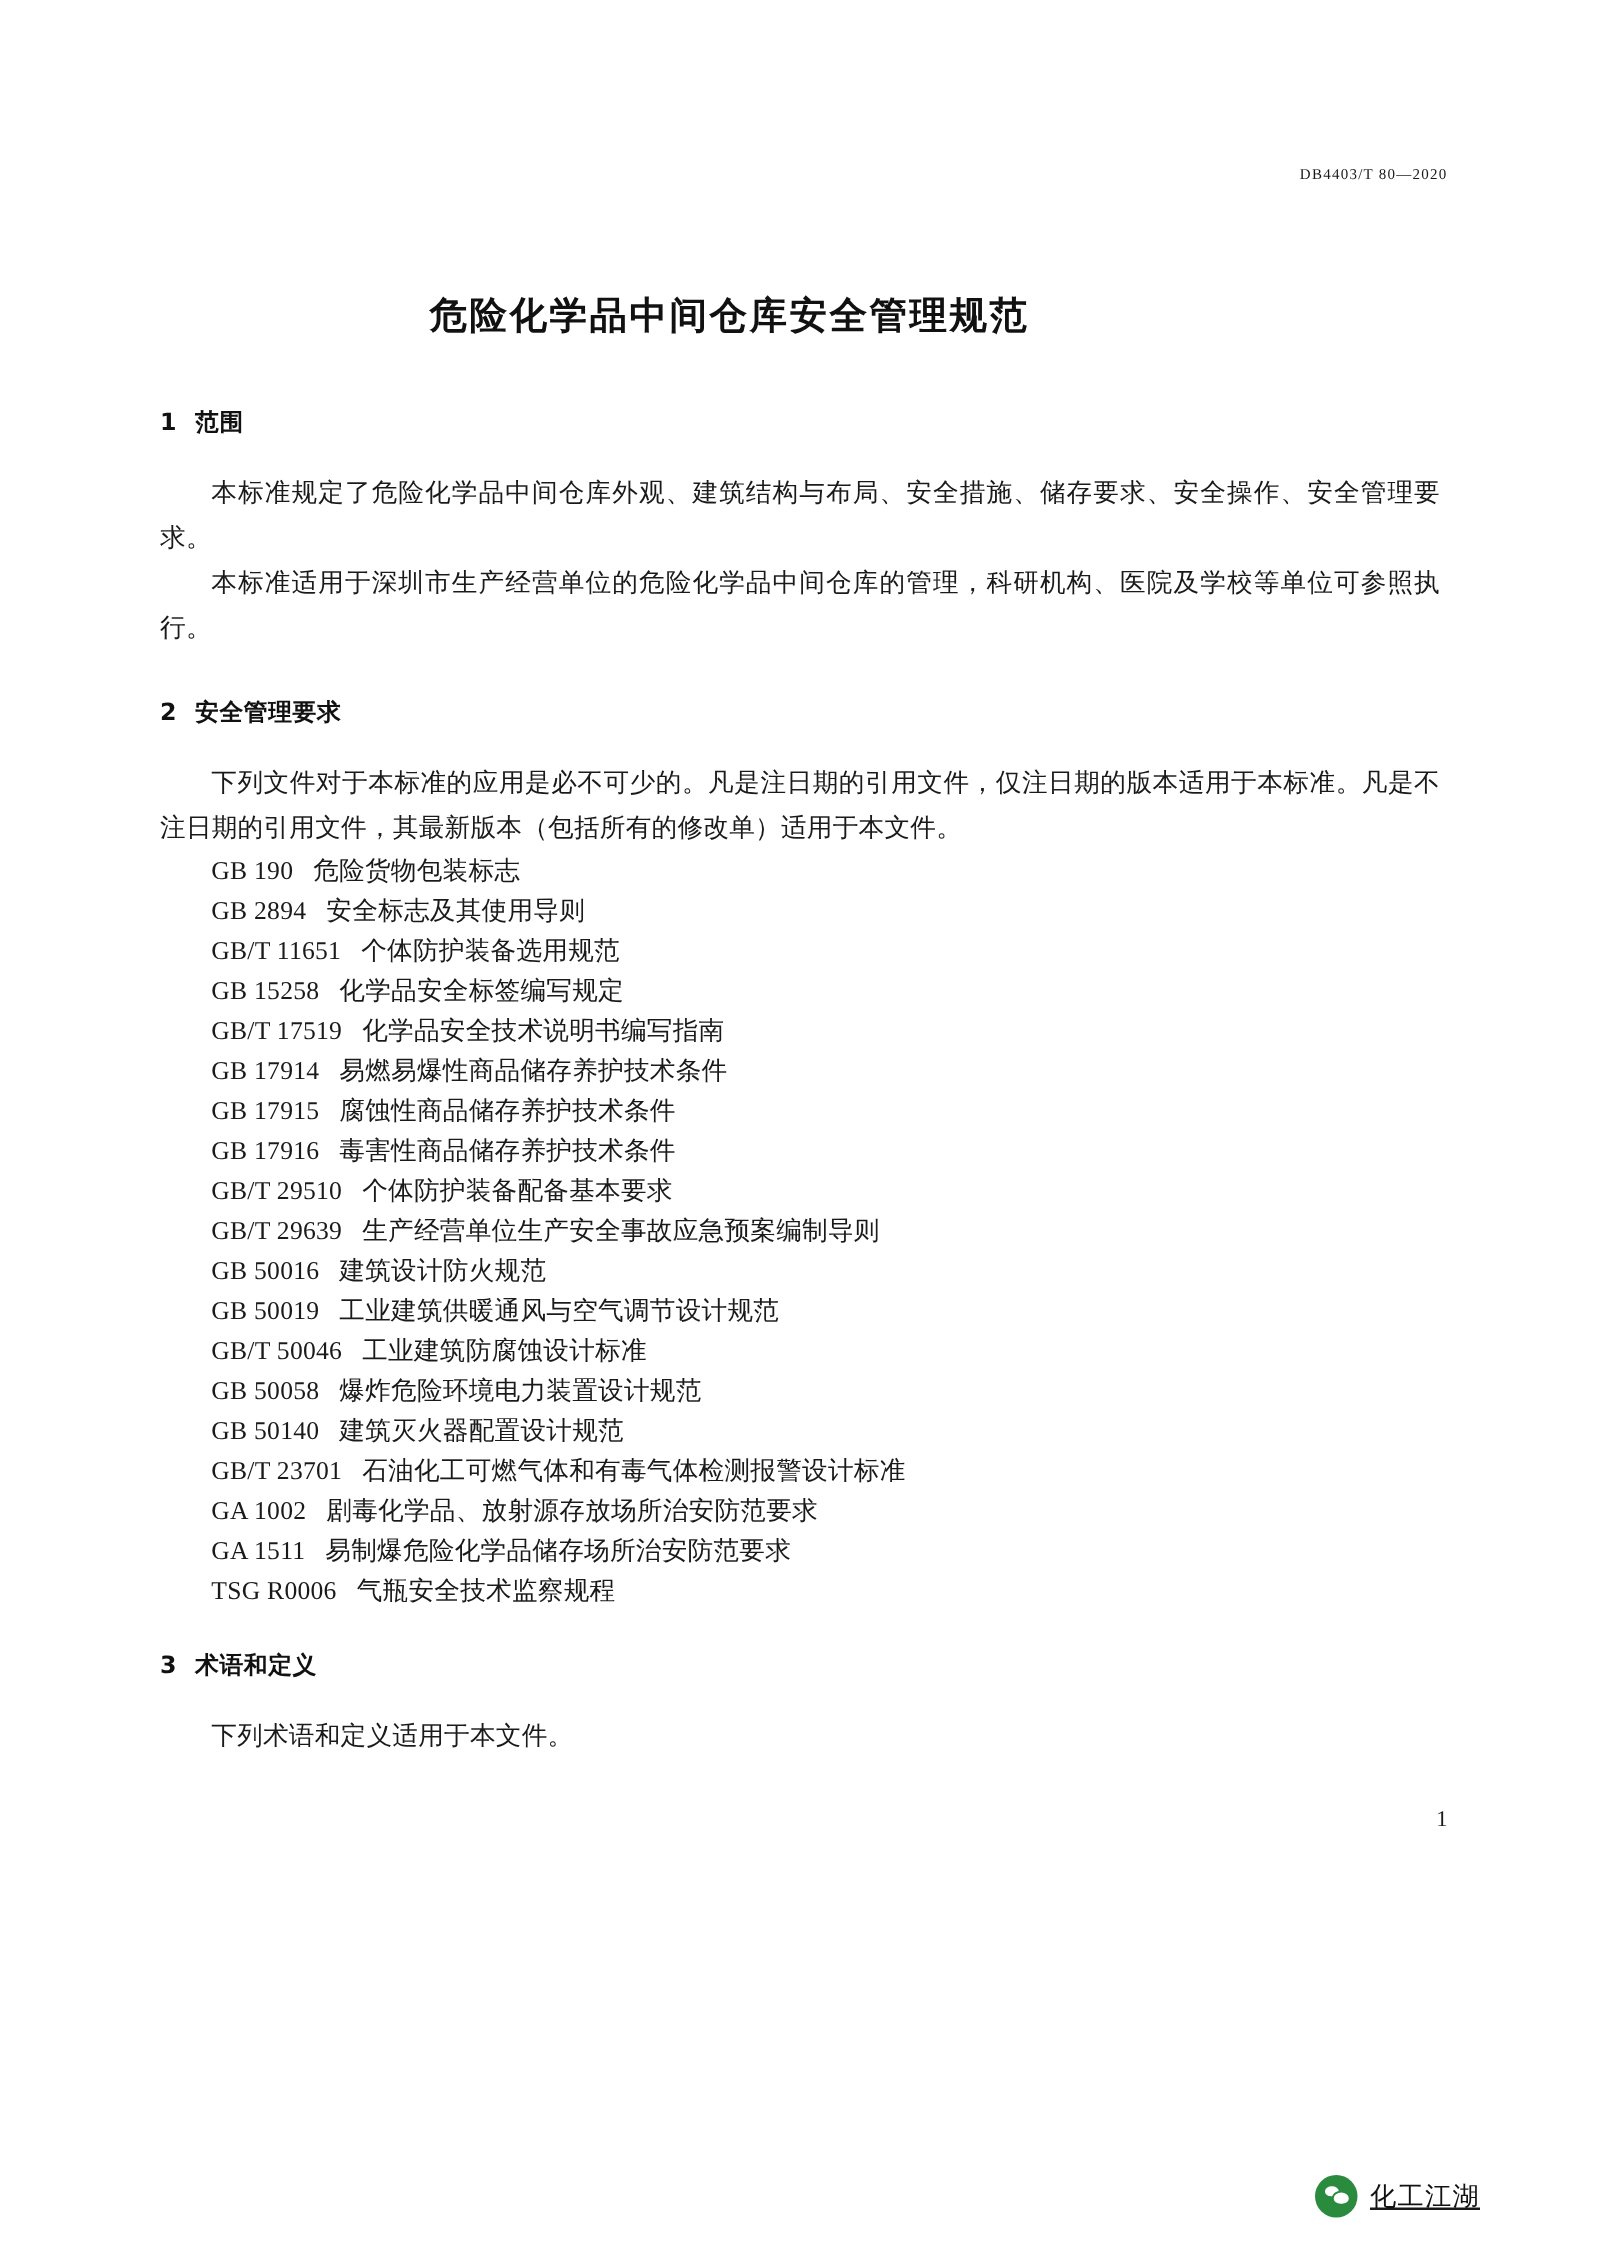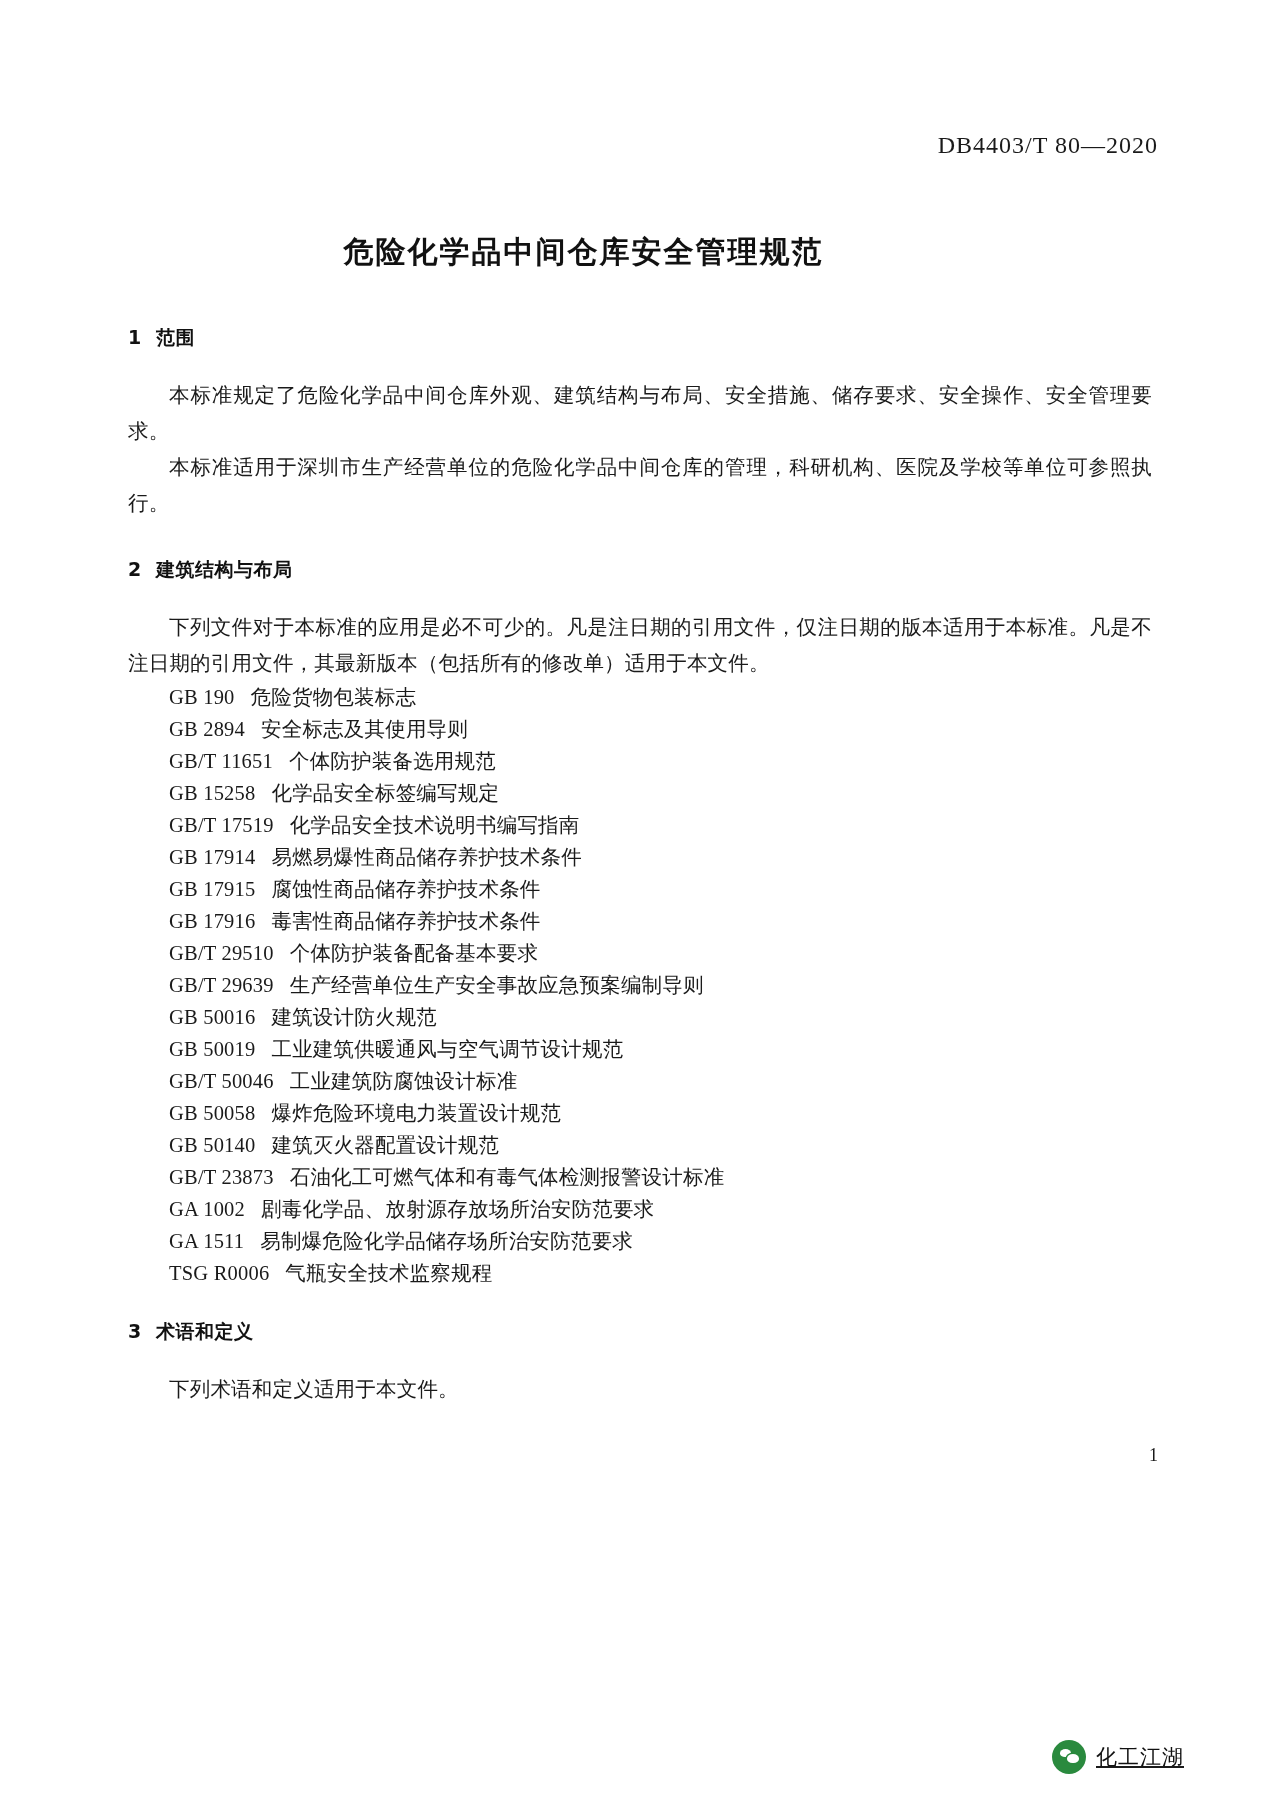--- a/index.html
+++ b/index.html
@@ -19,21 +19,21 @@
     position: absolute;
     left: 0; top: 0;
     width: 1280px;
     height: 1810px;
   }
   .header-code {
     position: absolute;
     top: 132px;
     right: 122px;
     font-family: "Liberation Serif", "DejaVu Serif", serif;
-    font-size: 24px;
+    font-size: 12px;
     letter-spacing: 1px;
     color: #1a1a1a;
     white-space: nowrap;
   }
   .doc-title {
     position: absolute;
     top: 232px;
     left: 0;
     width: 1167px;
     text-align: center;
@@ -150,41 +150,41 @@
 
     <div class="section-heading">
       <span class="num">1</span><span>范围</span>
     </div>
     <p class="para">本标准规定了危险化学品中间仓库外观、建筑结构与布局、安全措施、储存要求、安全操作、安全管理要求。</p>
     <p class="para">本标准适用于深圳市生产经营单位的危险化学品中间仓库的管理，科研机构、医院及学校等单位可参照执行。</p>
 
     <div class="block-gap-1"></div>
 
     <div class="section-heading">
-      <span class="num">2</span><span>建筑结构与布局</span>
+      <span class="num">2</span><span>安全管理要求</span>
     </div>
     <p class="para">下列文件对于本标准的应用是必不可少的。凡是注日期的引用文件，仅注日期的版本适用于本标准。凡是不注日期的引用文件，其最新版本（包括所有的修改单）适用于本文件。</p>
 
     <ul class="refs">
       <li class="ref-item"><span class="ref-code">GB 190</span><span class="ref-gap"></span><span>危险货物包装标志</span></li>
       <li class="ref-item"><span class="ref-code">GB 2894</span><span class="ref-gap"></span><span>安全标志及其使用导则</span></li>
       <li class="ref-item"><span class="ref-code">GB/T 11651</span><span class="ref-gap"></span><span>个体防护装备选用规范</span></li>
       <li class="ref-item"><span class="ref-code">GB 15258</span><span class="ref-gap"></span><span>化学品安全标签编写规定</span></li>
       <li class="ref-item"><span class="ref-code">GB/T 17519</span><span class="ref-gap"></span><span>化学品安全技术说明书编写指南</span></li>
       <li class="ref-item"><span class="ref-code">GB 17914</span><span class="ref-gap"></span><span>易燃易爆性商品储存养护技术条件</span></li>
       <li class="ref-item"><span class="ref-code">GB 17915</span><span class="ref-gap"></span><span>腐蚀性商品储存养护技术条件</span></li>
       <li class="ref-item"><span class="ref-code">GB 17916</span><span class="ref-gap"></span><span>毒害性商品储存养护技术条件</span></li>
       <li class="ref-item"><span class="ref-code">GB/T 29510</span><span class="ref-gap"></span><span>个体防护装备配备基本要求</span></li>
       <li class="ref-item"><span class="ref-code">GB/T 29639</span><span class="ref-gap"></span><span>生产经营单位生产安全事故应急预案编制导则</span></li>
       <li class="ref-item"><span class="ref-code">GB 50016</span><span class="ref-gap"></span><span>建筑设计防火规范</span></li>
       <li class="ref-item"><span class="ref-code">GB 50019</span><span class="ref-gap"></span><span>工业建筑供暖通风与空气调节设计规范</span></li>
       <li class="ref-item"><span class="ref-code">GB/T 50046</span><span class="ref-gap"></span><span>工业建筑防腐蚀设计标准</span></li>
       <li class="ref-item"><span class="ref-code">GB 50058</span><span class="ref-gap"></span><span>爆炸危险环境电力装置设计规范</span></li>
       <li class="ref-item"><span class="ref-code">GB 50140</span><span class="ref-gap"></span><span>建筑灭火器配置设计规范</span></li>
-      <li class="ref-item"><span class="ref-code">GB/T 23873</span><span class="ref-gap"></span><span>石油化工可燃气体和有毒气体检测报警设计标准</span></li>
+      <li class="ref-item"><span class="ref-code">GB/T 23701</span><span class="ref-gap"></span><span>石油化工可燃气体和有毒气体检测报警设计标准</span></li>
       <li class="ref-item"><span class="ref-code">GA 1002</span><span class="ref-gap"></span><span>剧毒化学品、放射源存放场所治安防范要求</span></li>
       <li class="ref-item"><span class="ref-code">GA 1511</span><span class="ref-gap"></span><span>易制爆危险化学品储存场所治安防范要求</span></li>
       <li class="ref-item"><span class="ref-code">TSG R0006</span><span class="ref-gap"></span><span>气瓶安全技术监察规程</span></li>
     </ul>
 
     <div class="block-gap-2"></div>
 
     <div class="section-heading">
       <span class="num">3</span><span>术语和定义</span>
     </div>

